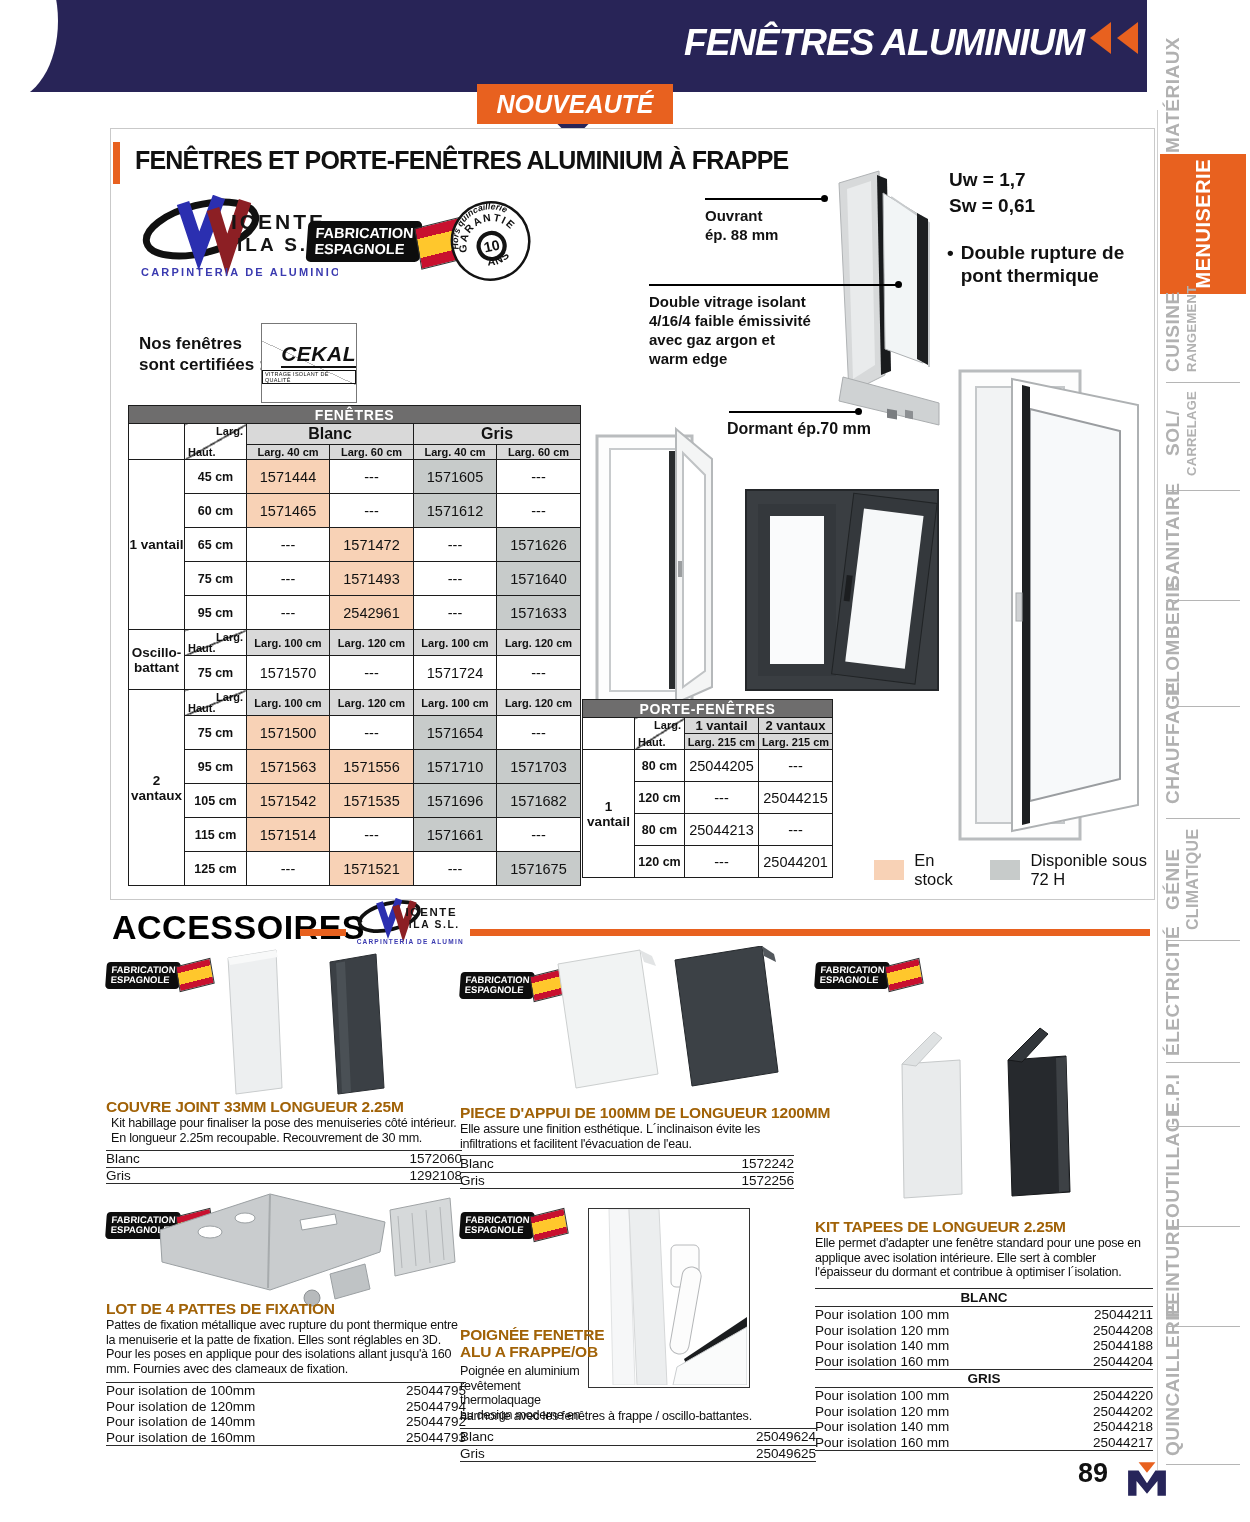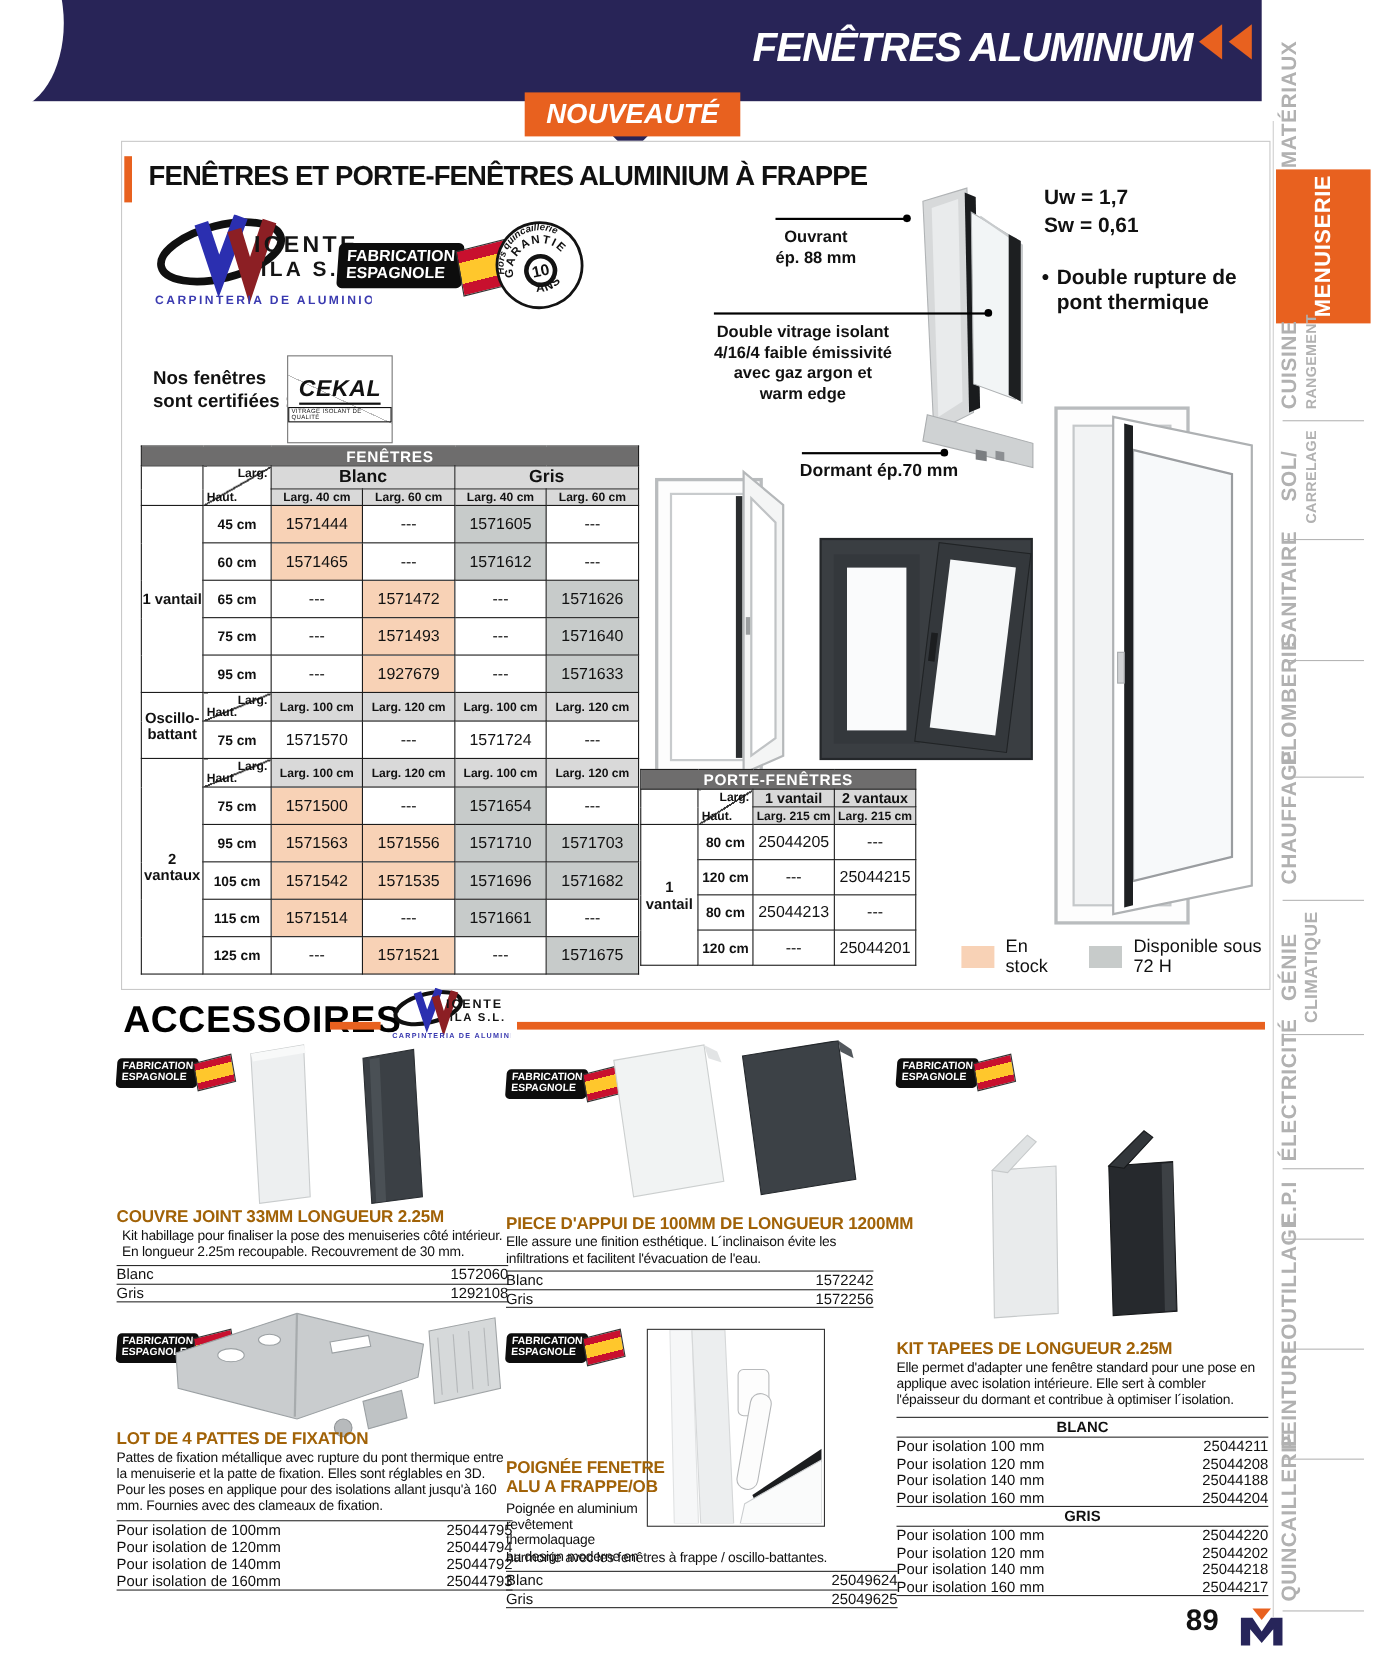--- a/index.html
+++ b/index.html
@@ -44,28 +44,28 @@
   .fab-badge.big .fb-black{font-size:14.5px;padding:5px 8px;}
   .fab-badge.sm .fb-black{font-size:9.5px;padding:3px 5px;border-radius:4px;}
   .flag{border:1px solid #333;transform:rotate(-10deg) skewY(-4deg);
         background:linear-gradient(180deg,#c8102e 0 26%,#ffc72c 26% 74%,#c8102e 74% 100%);}
   .fab-badge.big .flag{width:56px;height:40px;margin-left:-4px;}
   .fab-badge.sm .flag{width:34px;height:24px;margin-left:-3px;}
   #warranty-wrap{transform:rotate(-12deg);}
   #cert-label{font-size:17px;font-weight:bold;line-height:21px;}
   #cekal{width:94px;height:78px;border:1px solid #777;background:
          linear-gradient(25deg,transparent 49.6%,#bbb 49.6%,#bbb 50.4%,transparent 50.4%),#fff;
-         display:flex;flex-direction:column;align-items:center;justify-content:center;}
+         display:flex;flex-direction:column;align-items:flex-end;justify-content:center;}
   #cekal .ck{font-size:21px;font-weight:bold;font-style:italic;border-bottom:2px solid #111;letter-spacing:.5px;}
   #cekal .cks{font-size:5.5px;border:1px solid #111;padding:0 2px;margin-top:2px;letter-spacing:.3px;}
 
   
   .ann-line{height:2px;background:#000;}
   .ann-dot{width:7px;height:7px;border-radius:50%;background:#000;}
-  .ann-txt{font-weight:bold;font-size:15px;line-height:19px;text-align:center;}
+  .ann-txt{font-weight:bold;font-size:15px;line-height:19px;}
   .spec{font-weight:bold;font-size:19px;}
   #feature{display:flex;font-weight:bold;font-size:19px;line-height:23px;width:210px;}
   #feature .blt{margin-right:7px;}
 
   
   table{border-collapse:collapse;table-layout:fixed;background:#fff;position:absolute;}
   td,th{border:1px solid #1c1c1c;text-align:center;vertical-align:middle;padding:0;overflow:hidden;}
   .ttl th{background:#6e6d6d;color:#fff;font-size:14px;font-weight:bold;letter-spacing:.6px;height:17px;}
   .colorh{background:#d9d9d9;font-size:16px;font-weight:bold;}
   .sub{background:#d9d9d9;font-weight:bold;font-size:11px;}
@@ -312,21 +312,21 @@
     <tr class="rD">
       <td class="hc">75 cm</td>
       <td class="vc">---</td>
       <td class="vc stock">1571493</td>
       <td class="vc">---</td>
       <td class="vc h72">1571640</td>
     </tr>
     <tr class="rD">
       <td class="hc">95 cm</td>
       <td class="vc">---</td>
-      <td class="vc stock">1927679</td>
+      <td class="vc stock">2542961</td>
       <td class="vc">---</td>
       <td class="vc h72">1571633</td>
     </tr>
     <tr class="rGH">
       <td class="grp pre" rowspan="2">Oscillo-
 battant</td>
       <td class="diag">
         <span class="dtop">Larg.</span>
         <span class="dbot">Haut.</span>
       </td>

